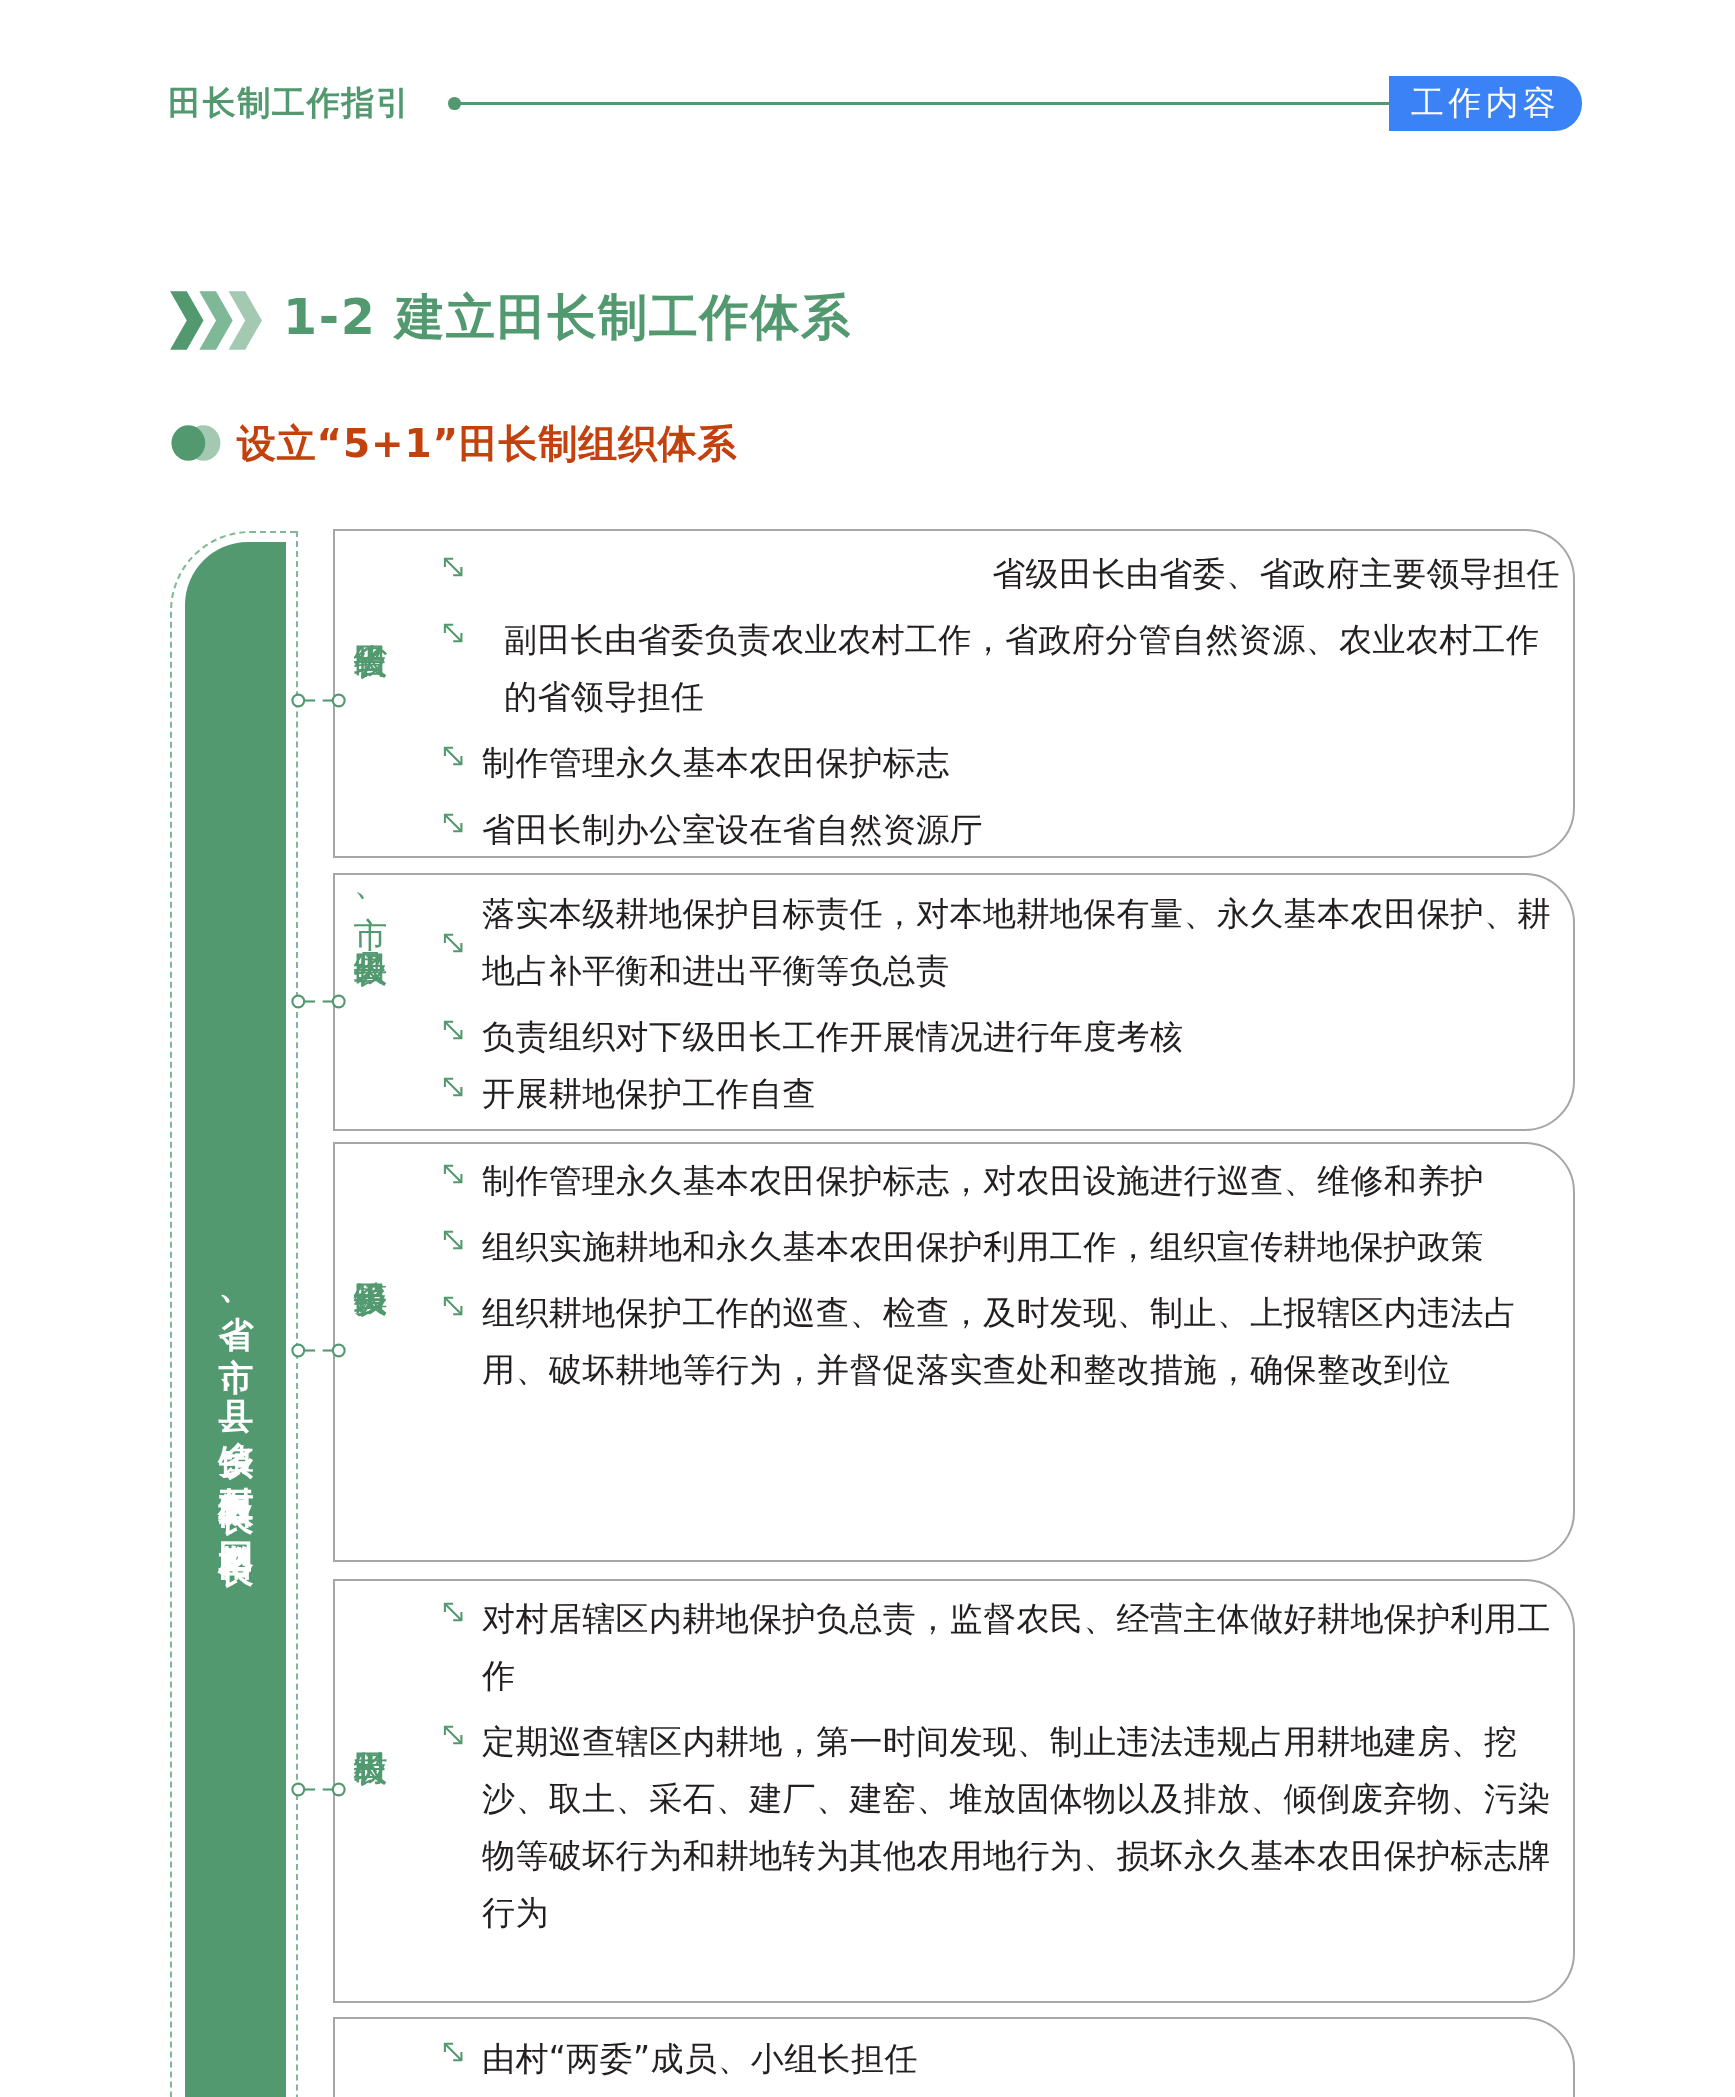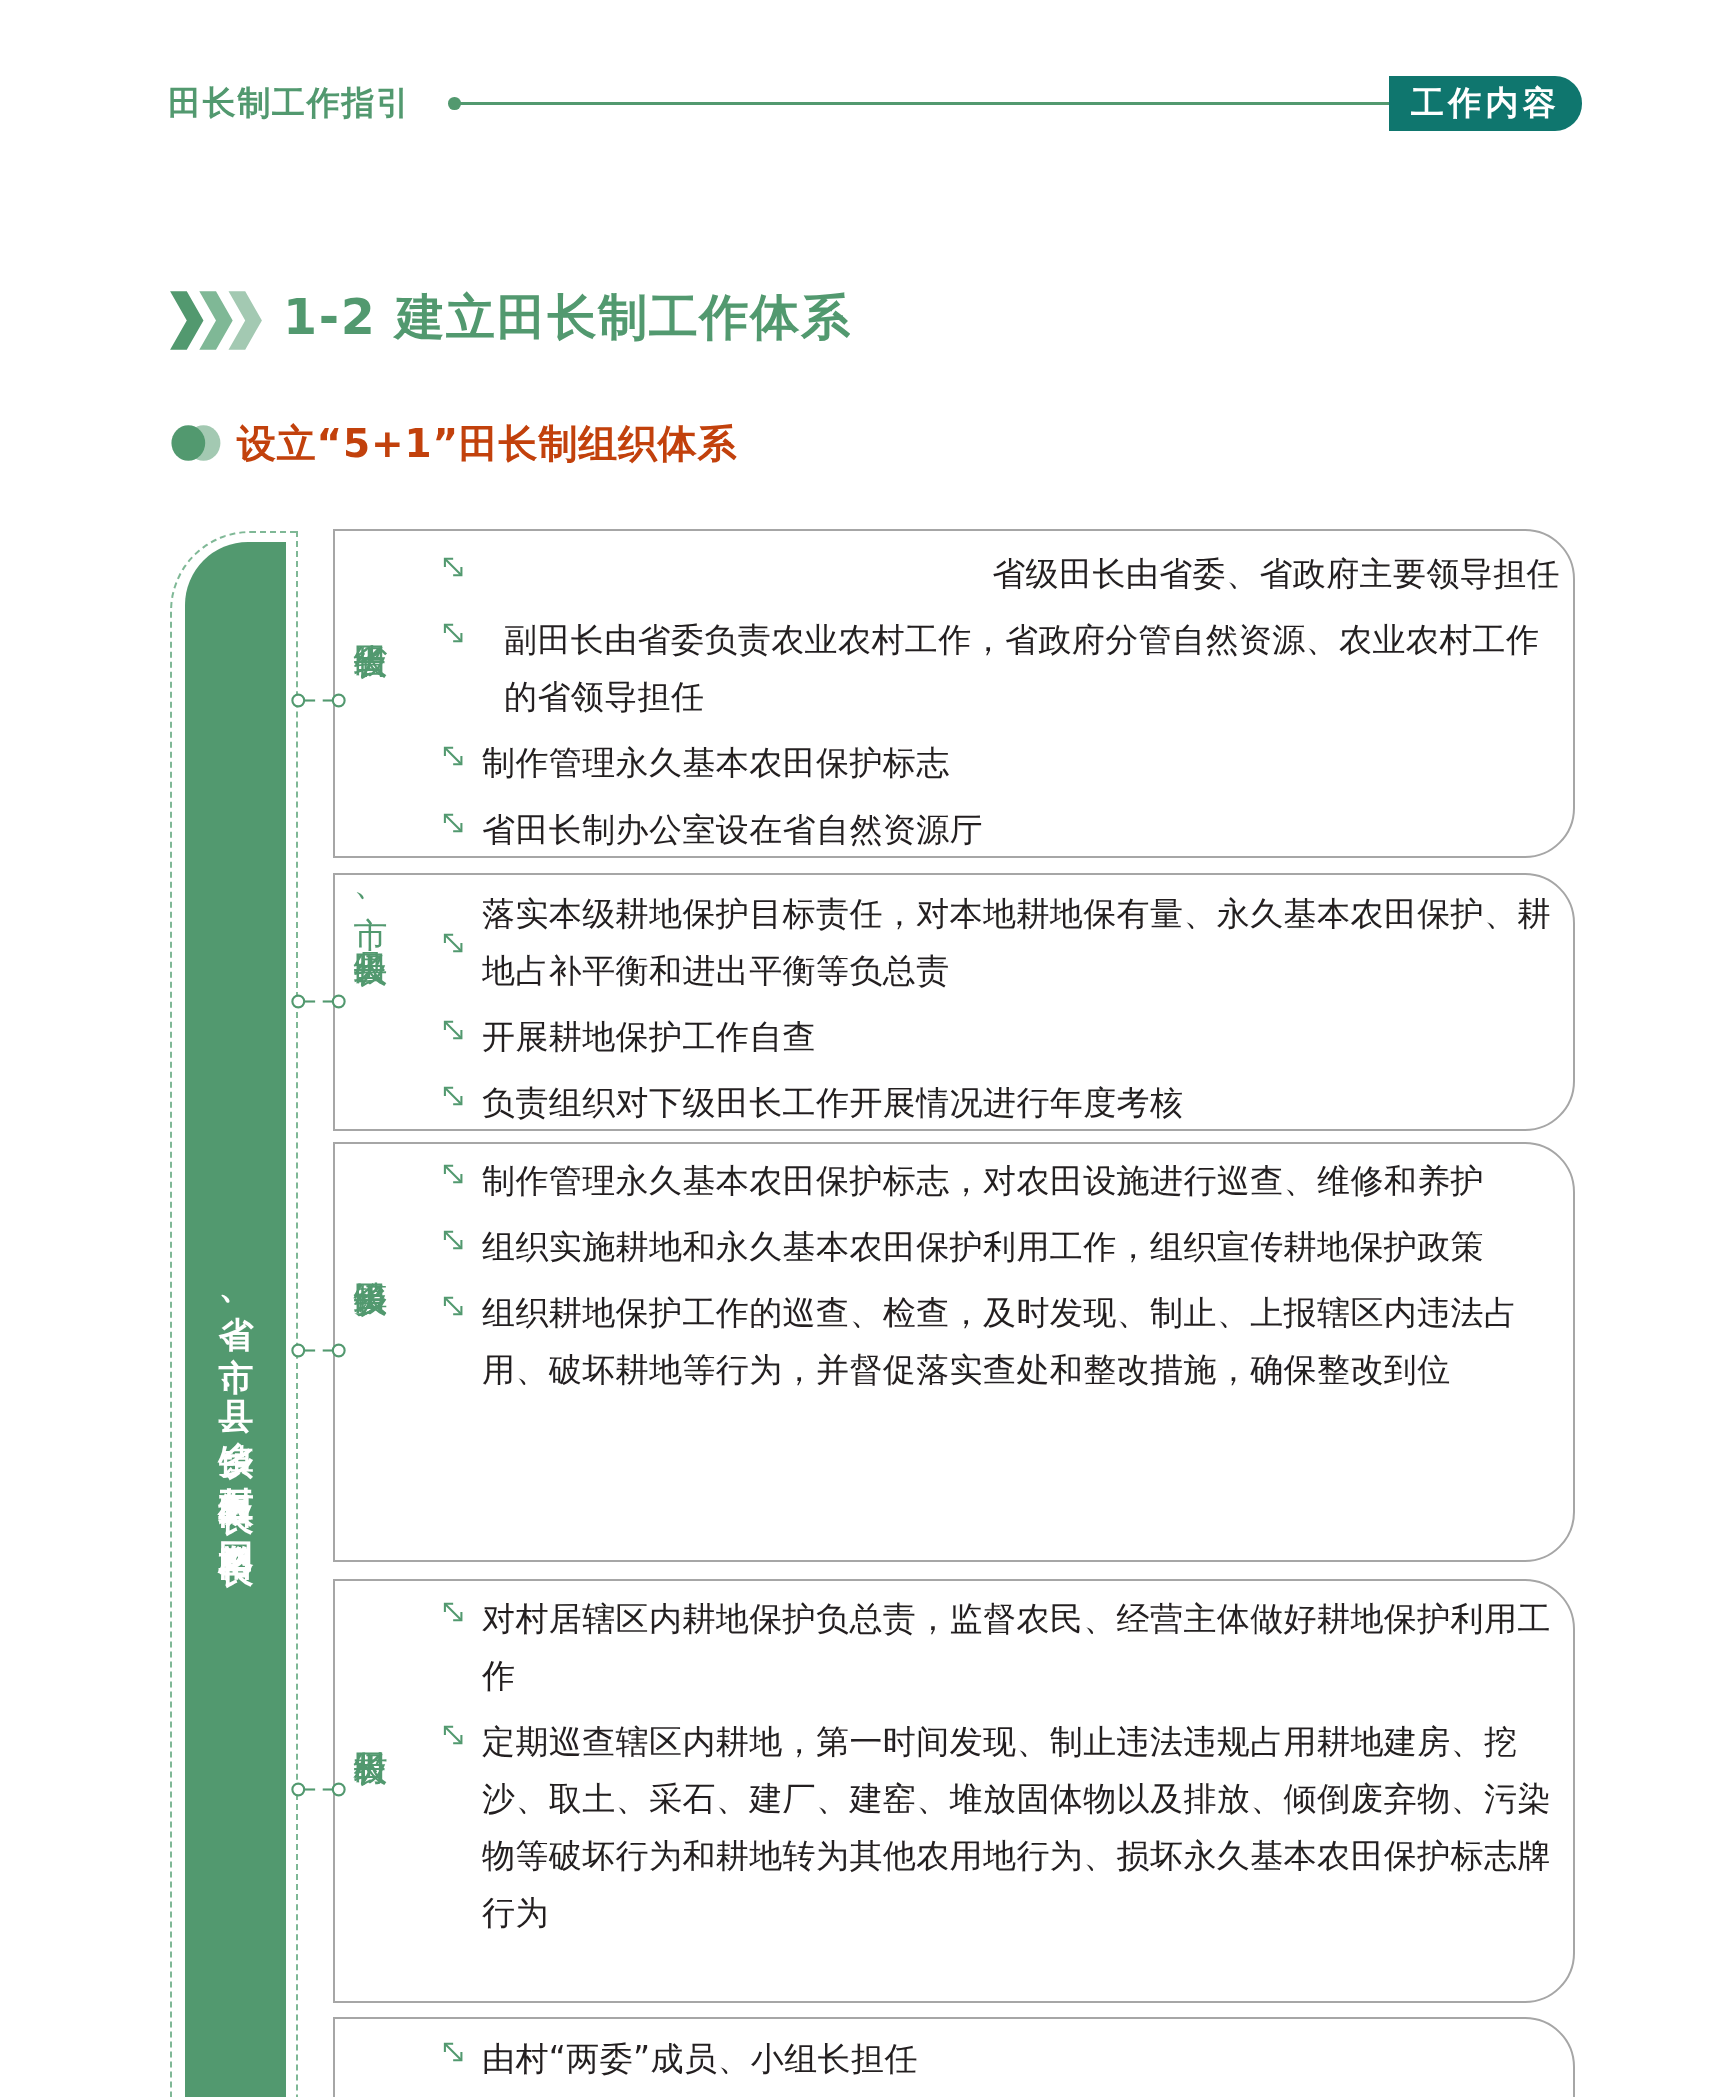--- a/index.html
+++ b/index.html
@@ -4,22 +4,22 @@
 <style>
   html, body { margin: 0; padding: 0; background: #ffffff; }
   body { width: 1735px; height: 2480px; position: relative; overflow: hidden;
          font-family: "DejaVu Sans", "Liberation Sans", sans-serif; color: #231f20; }
   .abs { position: absolute; }
 
   
   .hdr-title { left: 168px; top: 81px; font-size: 33px; font-weight: bold; color: #52996f; letter-spacing: 1.7px; }
   .hdr-dot { left: 448px; top: 97px; width: 12.6px; height: 12.6px; border-radius: 50%; background: #52996f; }
   .hdr-line { left: 457px; top: 102px; width: 935px; height: 2.5px; background: #52996f; }
-  .hdr-tab { left: 1389px; top: 76px; width: 193px; height: 55px; background: #0f766e;
-             border-radius: 0 27px 27px 0; color: #ffffff; font-size: 33px; font-weight: bold;
+  .hdr-tab { left: 1389px; top: 76px; width: 193px; height: 55px; background: #3b82f6;
+             border-radius: 0 27px 27px 0; color: #ffffff; font-size: 33px; font-weight: normal;
              display: flex; align-items: center; justify-content: center; letter-spacing: 4.2px; }
 
   
   .sec-chev { left: 168px; top: 289px; width: 96px; height: 63px; }
   .sec-title { left: 283px; top: 285px; font-size: 49px; font-weight: bold; color: #52996f; letter-spacing: 1.7px; text-align: center; }
 
   
   .sub-dots { left: 168px; top: 424px; width: 55px; height: 38px; }
   .sub-title { left: 237px; top: 417px; font-size: 39px; font-weight: bold; color: #c2410c; letter-spacing: 0.8px; }
 
@@ -135,39 +135,39 @@
   <div class="item" style="margin-bottom:9.2px;align-items:center;">
     <svg class="item-icon" viewBox="0 0 110 100">
         <g stroke="#52996f" stroke-width="6" fill="none">
           <line x1="14" y1="18" x2="62" y2="66"></line>
           <polyline points="14,42 14,18 38,18"></polyline>
           <polyline points="38,66 62,66 62,42"></polyline>
         </g>
       </svg>
     <div class="item-text">落实本级耕地保护目标责任，对本地耕地保有量、永久基本农田保护、耕地占补平衡和进出平衡等负总责</div>
   </div>
+  <div class="item">
+    <svg class="item-icon" viewBox="0 0 110 100">
+        <g stroke="#52996f" stroke-width="6" fill="none">
+          <line x1="14" y1="18" x2="62" y2="66"></line>
+          <polyline points="14,42 14,18 38,18"></polyline>
+          <polyline points="38,66 62,66 62,42"></polyline>
+        </g>
+      </svg>
+    <div class="item-text">负责组织对下级田长工作开展情况进行年度考核</div>
+  </div>
   <div class="item" style="margin-bottom:9.2px;">
     <svg class="item-icon" viewBox="0 0 110 100">
         <g stroke="#52996f" stroke-width="6" fill="none">
           <line x1="14" y1="18" x2="62" y2="66"></line>
           <polyline points="14,42 14,18 38,18"></polyline>
           <polyline points="38,66 62,66 62,42"></polyline>
         </g>
       </svg>
     <div class="item-text">开展耕地保护工作自查</div>
-  </div>
-  <div class="item">
-    <svg class="item-icon" viewBox="0 0 110 100">
-        <g stroke="#52996f" stroke-width="6" fill="none">
-          <line x1="14" y1="18" x2="62" y2="66"></line>
-          <polyline points="14,42 14,18 38,18"></polyline>
-          <polyline points="38,66 62,66 62,42"></polyline>
-        </g>
-      </svg>
-    <div class="item-text">负责组织对下级田长工作开展情况进行年度考核</div>
   </div>
 </div>
 
 <div class="abs level-box" style="top:1142px;height:420px;"></div>
 <svg class="abs connector" style="top:1342px;" viewBox="0 0 140 40">
   <circle cx="22" cy="20" r="14" fill="#fff" stroke="#52996f" stroke-width="5"></circle>
   <line x1="36" y1="20" x2="62" y2="20" stroke="#52996f" stroke-width="5"></line>
   <line x1="80" y1="20" x2="104" y2="20" stroke="#52996f" stroke-width="5"></line>
   <circle cx="118" cy="20" r="14" fill="#fff" stroke="#52996f" stroke-width="5"></circle>
 </svg>

